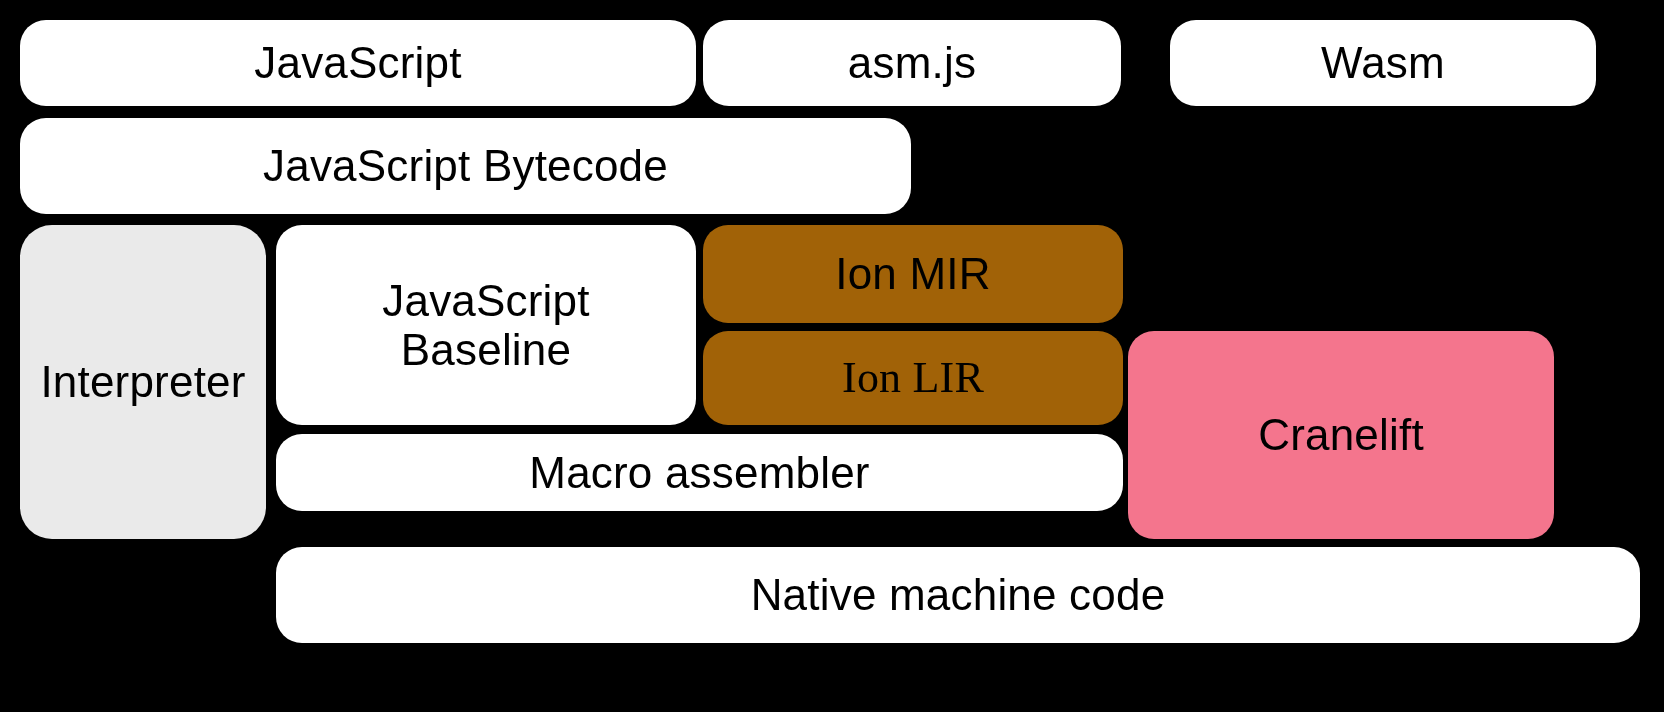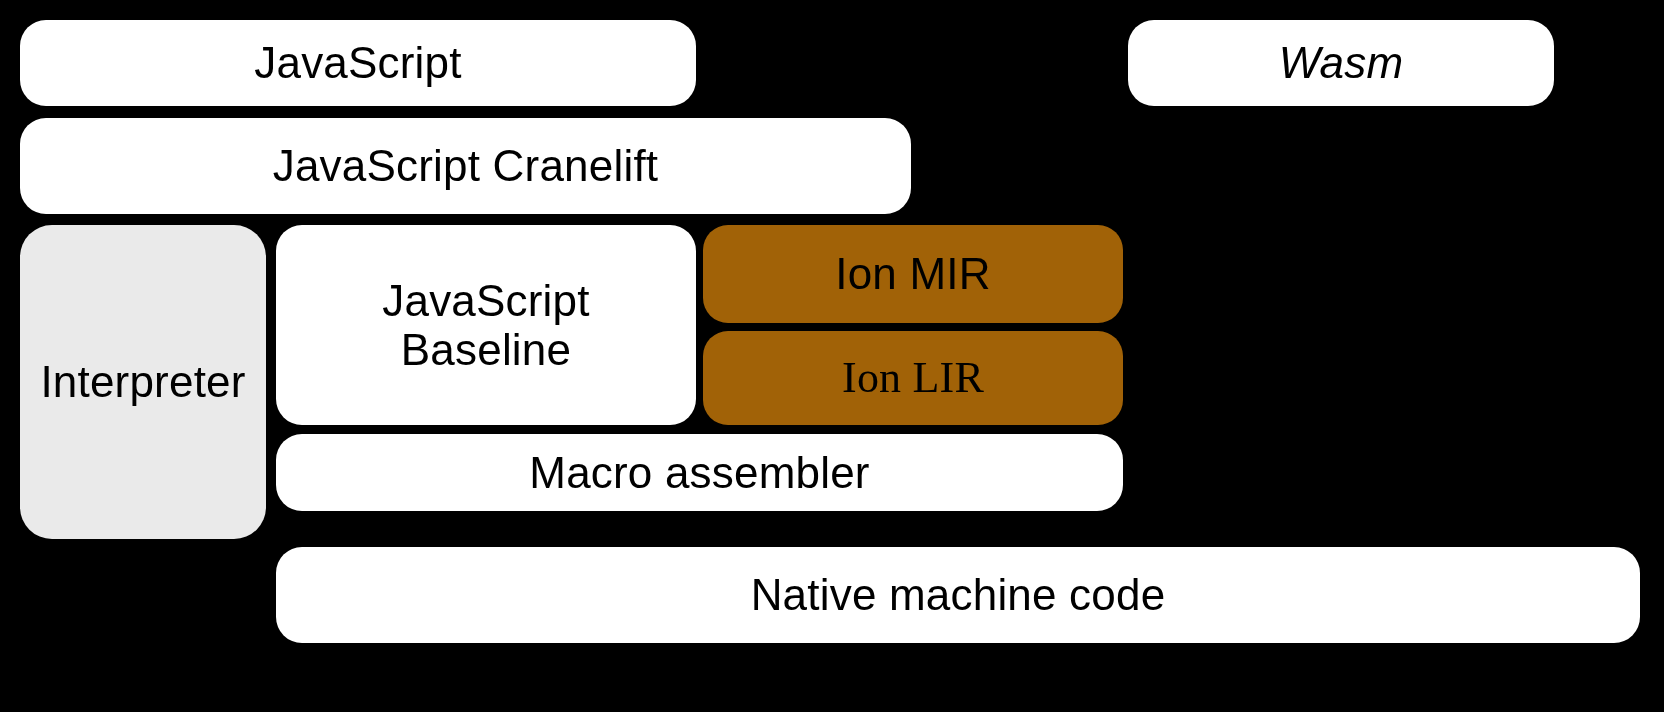--- a/index.html
+++ b/index.html
@@ -37,21 +37,21 @@
     -webkit-font-smoothing: antialiased;
   }
   .fill-white { background: #FFFFFF; }
   .fill-gray  { background: #EAEAEA; }
   .fill-green { background: #a16207; border-radius: 25px; }
   .fill-pink  { background: #F4758D; }
 
   
   #n-javascript      { left: 20px;   top: 20px;  width: 676px; height: 86px; }
   #n-asmjs           { left: 703px;  top: 20px;  width: 418px; height: 86px; }
-  #n-wasm            { left: 1128px; top: 20px;  width: 426px; height: 86px; font-style: italic; }
+  #n-wasm            { left: 1170px; top: 20px;  width: 426px; height: 86px; }
 
   
   #n-js-bytecode     { left: 20px;   top: 118px; width: 891px; height: 96px; }
   #n-baldrmonkey     { left: 921px;  top: 118px; width: 415px; height: 96px; }
 
   
   #n-interpreter     { left: 20px;   top: 225px; width: 246px; height: 314px; border-radius: 32px; }
   #n-js-baseline     { left: 276px;  top: 225px; width: 420px; height: 200px; }
   #n-ion-mir         { left: 703px;  top: 225px; width: 420px; height: 98px; }
   #n-ion-lir         { left: 703px;  top: 331px; width: 420px; height: 94px; font-family: Liberation Serif, serif; }
@@ -61,33 +61,35 @@
   
   #n-native-code     { left: 276px;  top: 547px; width: 1364px; height: 96px; }
 </style>
 </head>
 <body>
 
 <div id="diagram">
 
   <div class="node fill-white" id="n-javascript">JavaScript</div>
 
+  <div class="node fill-white" id="n-asmjs">asm.js</div>
 
   <div class="node fill-white" id="n-wasm">Wasm</div>
 
-  <div class="node fill-white" id="n-js-bytecode">JavaScript Cranelift</div>
+  <div class="node fill-white" id="n-js-bytecode">JavaScript Bytecode</div>
 
 
   <div class="node fill-gray" id="n-interpreter">Interpreter</div>
 
   <div class="node fill-white" id="n-js-baseline">JavaScript
 Baseline</div>
 
   <div class="node fill-green" id="n-ion-mir">Ion MIR</div>
 
   <div class="node fill-green" id="n-ion-lir">Ion LIR</div>
 
   <div class="node fill-white" id="n-macro-assembler">Macro assembler</div>
 
+  <div class="node fill-pink" id="n-cranelift">Cranelift</div>
 
   <div class="node fill-white" id="n-native-code">Native machine code</div>
 
 </div>
 
 </body></html>

